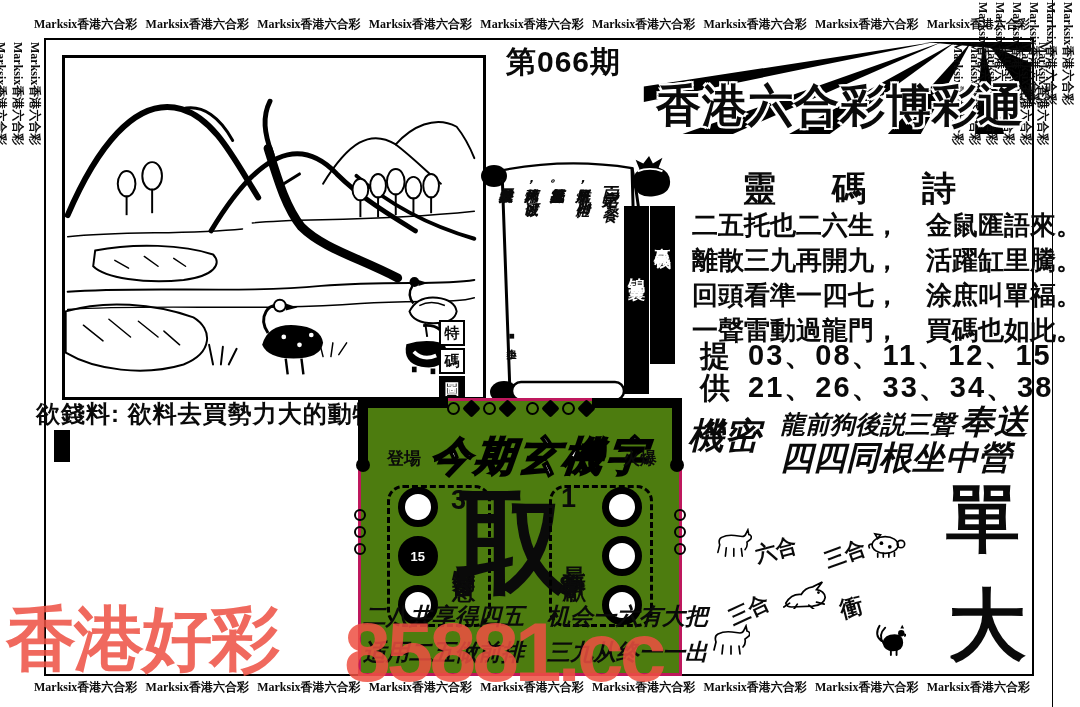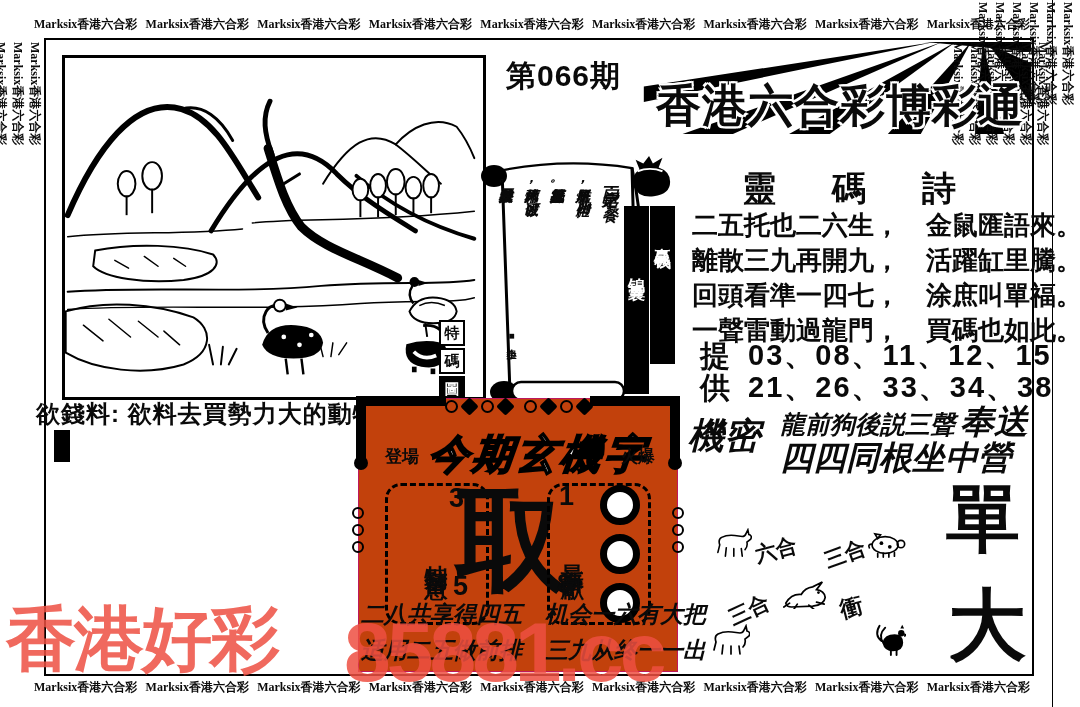--- a/index.html
+++ b/index.html
@@ -15,21 +15,21 @@
   .sborder span{display:block;}
   .rect{position:absolute;border:2px solid #000;}
   .vline{position:absolute;width:1px;background:#000;}
   
   .picframe{position:absolute;left:62px;top:55px;width:418px;height:339px;border:3px solid #000;background:#fff;}
   .stamp{position:absolute;display:flex;flex-direction:column;gap:2px;}
   .stampbox{width:22px;height:22px;border:2px solid #000;display:flex;align-items:center;justify-content:center;
             font:bold 15px "Liberation Serif",serif;background:#fff;}
   .stampbox.inv{background:#000;color:#fff;}
   
-  .issue{position:absolute;left:506px;top:56px;font-size:30px;font-weight:900;letter-spacing:1px;}
+  .issue{position:absolute;left:506px;top:42px;font-size:30px;font-weight:900;letter-spacing:1px;}
   .bigtitle{position:absolute;left:648px;top:76px;font-size:45px;font-weight:900;letter-spacing:1px;
             font-family:"Liberation Sans",sans-serif;white-space:nowrap;
             text-shadow:-2px -2px 0 #fff,2px -2px 0 #fff,-2px 2px 0 #fff,2px 2px 0 #fff,0 2px 0 #fff,0 -2px 0 #fff;z-index:12;margin-left:8px;}
   
   .scroll{position:absolute;left:472px;top:152px;width:212px;height:250px;z-index:11;}
   .scrolltext{position:absolute;left:18px;top:26px;width:132px;height:218px;
               writing-mode:vertical-rl;text-orientation:upright;
               font-family:"Liberation Serif",serif;font-weight:bold;font-style:italic;font-size:14px;line-height:1.55;}
   .scrolltext div{margin-left:4px;}
   .scrolltext .c1{font-size:16px;font-weight:900;}
@@ -39,21 +39,21 @@
        font-weight:bold;font-size:17px;display:flex;justify-content:flex-start;align-items:center;letter-spacing:6px;}
   
   .poemtitle{position:absolute;left:742px;top:166px;font-family:"Liberation Serif",serif;
              font-size:34px;font-weight:900;letter-spacing:56px;white-space:nowrap;}
   .poemline{position:absolute;left:692px;width:345px;font-family:"Liberation Serif",serif;
             font-size:26px;font-weight:900;white-space:nowrap;}
   .tiplabel{position:absolute;left:700px;font-family:"Liberation Serif",serif;font-size:30px;font-weight:900;}
   .tipnums{position:absolute;left:748px;font-size:29px;font-weight:900;letter-spacing:2px;white-space:nowrap;}
   .brush{font-family:"Liberation Serif",serif;font-style:italic;font-weight:900;}
   
-  .mframe{position:absolute;left:358px;top:398px;width:318px;height:272px;border:1px solid #be185d;background:#c2410c;z-index:11;}
+  .mframe{position:absolute;left:358px;top:398px;width:318px;height:272px;border:3px solid #be185d;background:#4d7c0f;z-index:11;}
   .bracket{position:absolute;width:80px;height:58px;}
   .bracket.tl{left:-3px;top:-3px;border-top:10px solid #000;border-left:10px solid #000;}
   .bracket.tr{right:-3px;top:-3px;border-top:10px solid #000;border-right:10px solid #000;}
   .bracket.tl::after,.bracket.tr::after{content:"";position:absolute;bottom:-6px;width:14px;height:14px;
        border-radius:50%;background:#000;}
   .bracket.tl::after{left:-12px;} .bracket.tr::after{right:-12px;}
   .chain{position:absolute;top:1px;display:flex;gap:5px;align-items:center;}
   .chain i{width:9px;height:9px;border:2px solid #000;border-radius:50%;display:block;}
   .chain i:nth-child(even){border-radius:2px;transform:rotate(45deg);background:#000;}
   .sidefl{position:absolute;display:flex;flex-direction:column;gap:5px;}
@@ -333,20 +333,25 @@
         <i></i>
         <i></i>
         <i></i>
       </div>
 
     <div class="stageword" style="left:26px;top:46px">登場</div>
     <div class="mtitle">今期玄機字</div>
     <div class="stageword" style="right:22px;top:46px">火爆</div>
 
     <div class="dashbox" style="left:26px;top:84px">
+      <div class="ringcol">
+        <div class="ring"></div>
+        <div class="ring filled">15</div>
+        <div class="ring"></div>
+      </div>
       <div class="vlabel">特别留意</div>
     </div>
 
     <div class="cnum" style="left:90px;top:84px">3</div>
     <div class="cnum" style="left:200px;top:82px">1</div>
     <div class="bigchar">取</div>
     <div class="cnum" style="left:94px;top:172px">5</div>
     <div class="cnum" style="left:198px;top:170px">8</div>
 
     <div class="dashbox" style="left:188px;top:84px">

